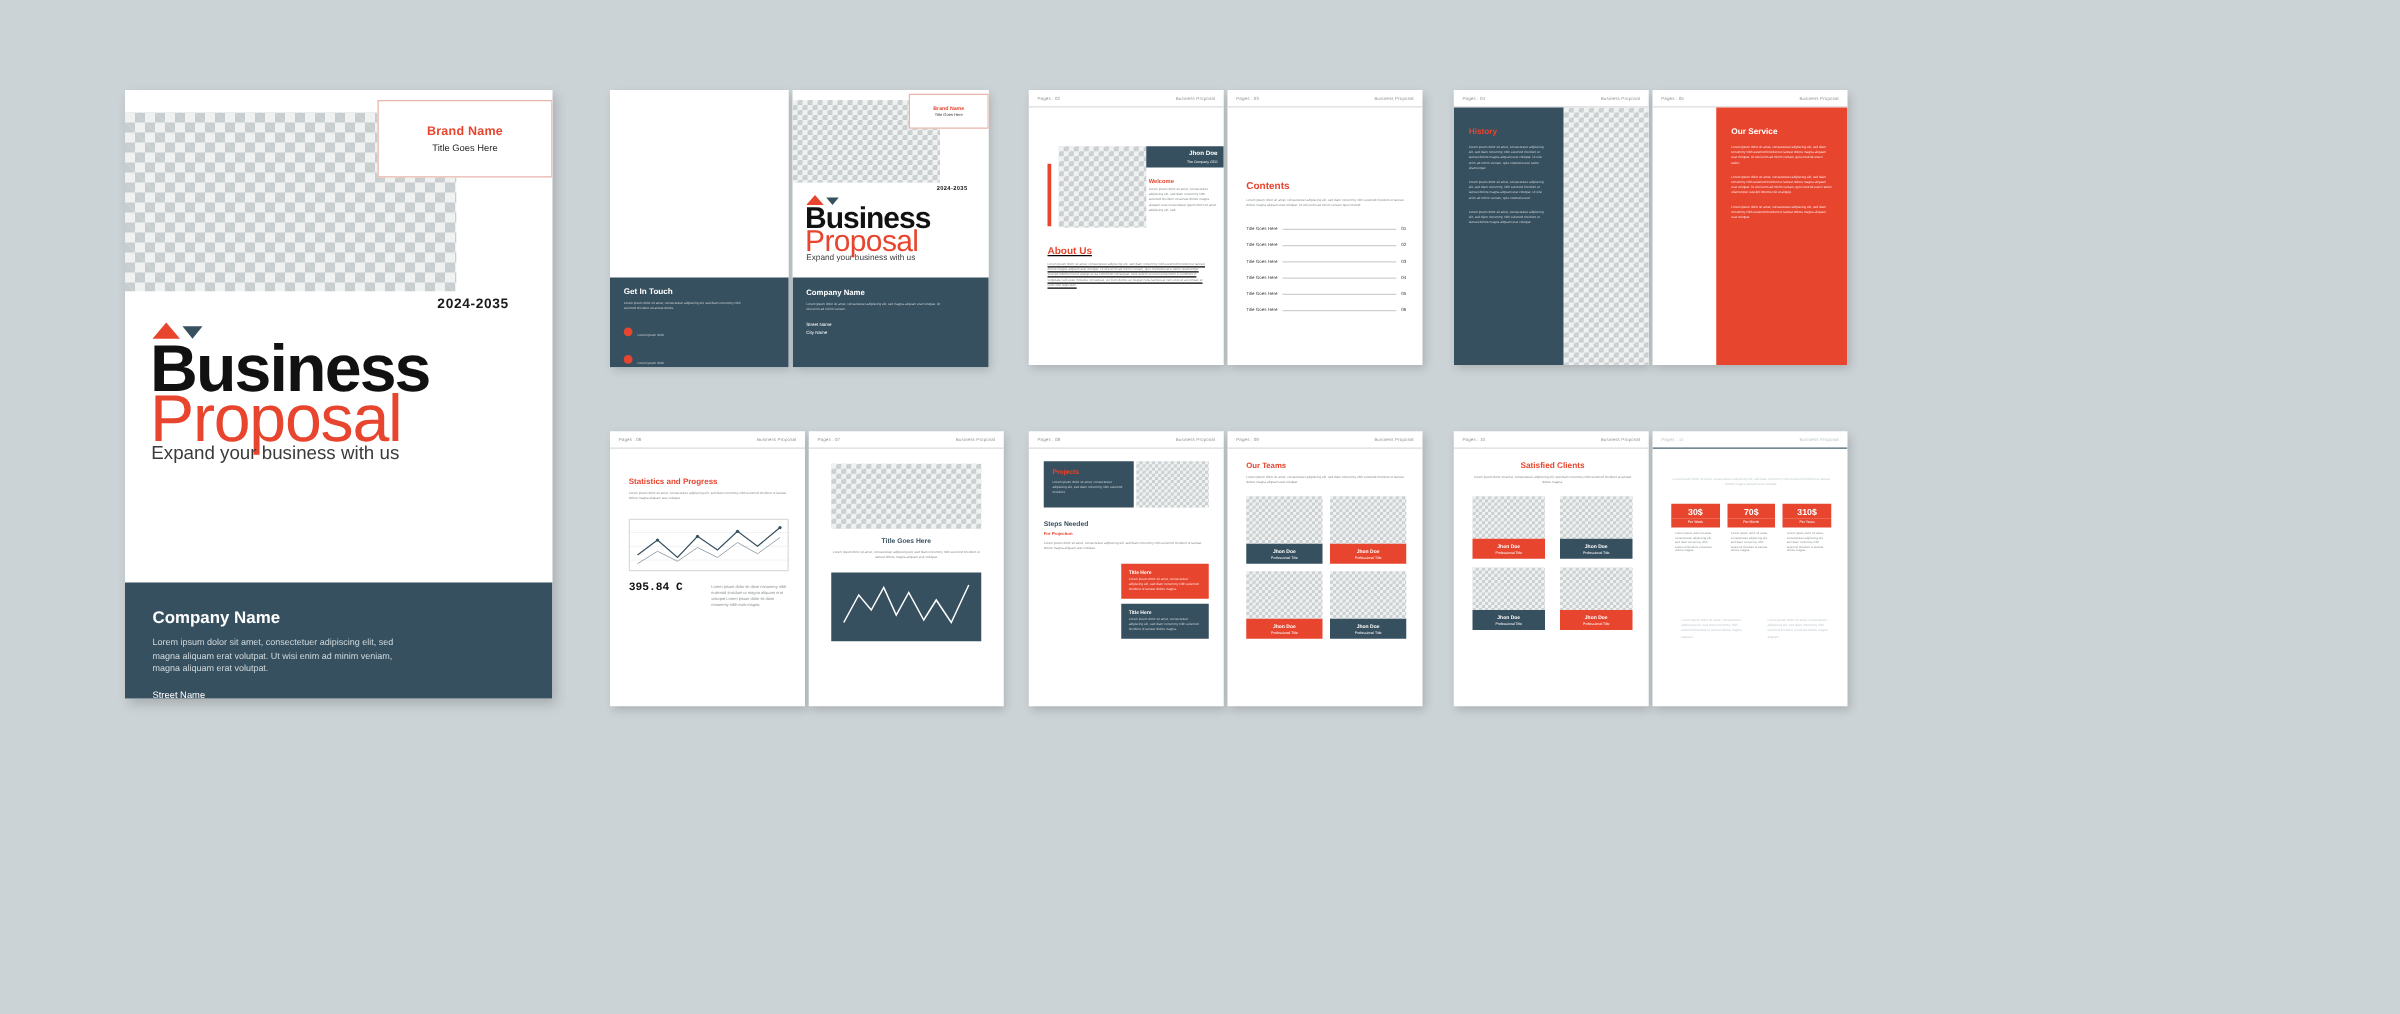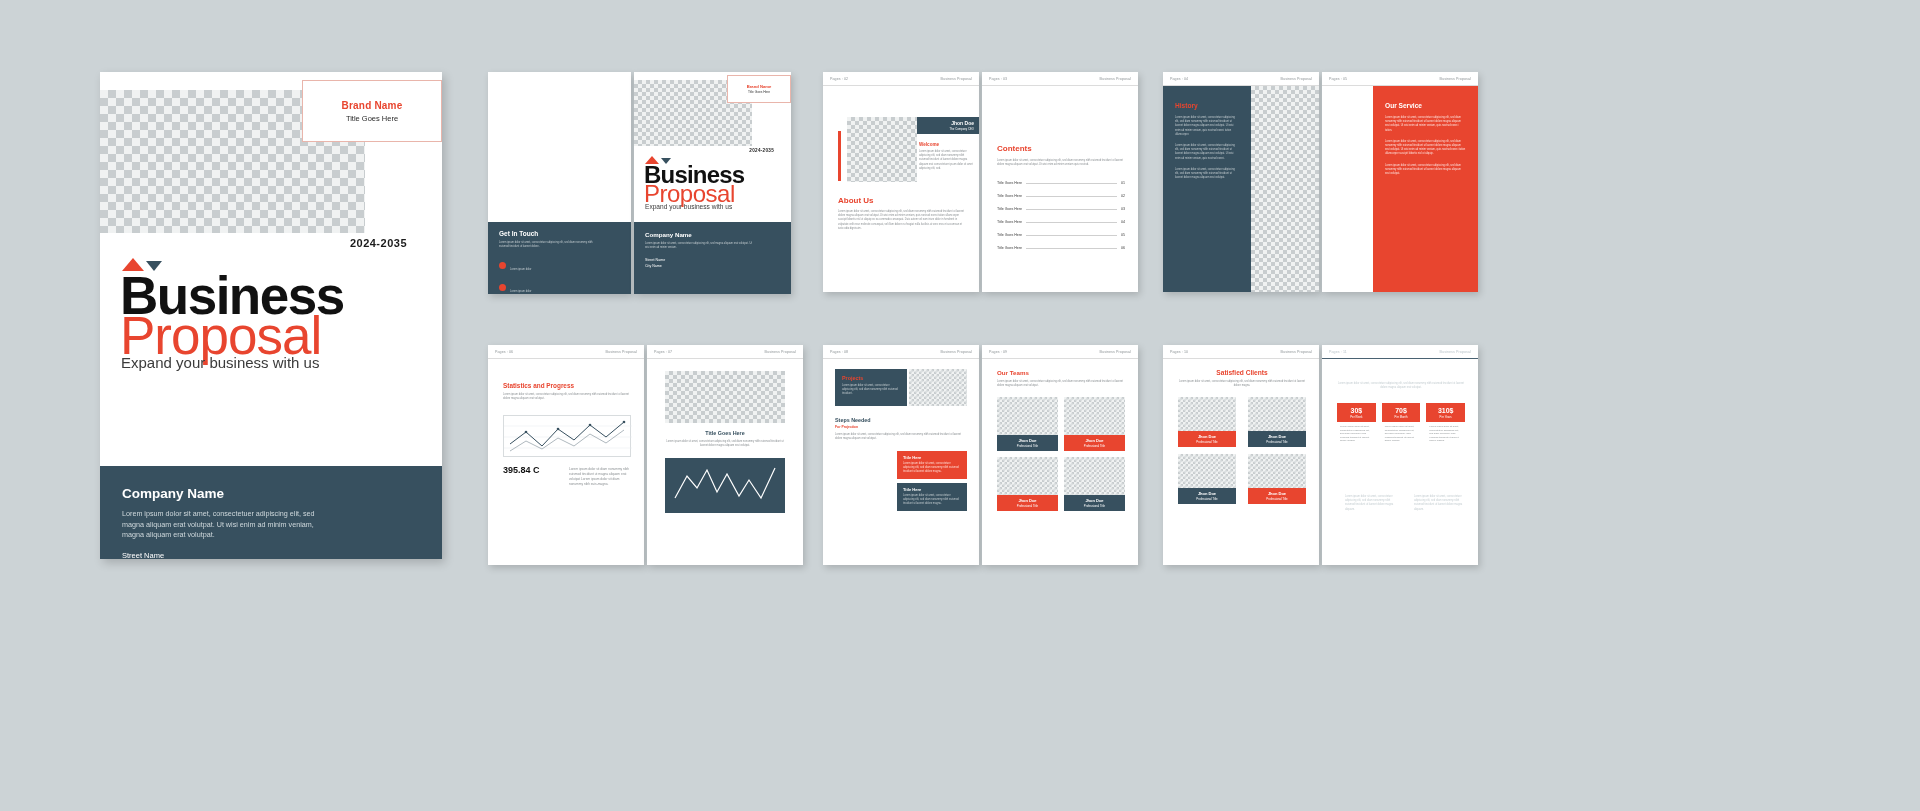--- a/index.html
+++ b/index.html
@@ -196,21 +196,21 @@
       <div class="checker sm" style="position:absolute;left:24px;top:45px;width:70px;height:65px;"></div>
       <div class="vbar" style="position:absolute;left:15px;top:59px;height:50px;"></div>
       <div class="navy" style="position:absolute;left:94px;top:45px;width:62px;height:17px;padding:3px 5px;text-align:right;">
         <div class="t-white" style="font-size:5px;font-weight:bold;">Jhon Doe</div>
         <div class="t-white" style="font-size:2.8px;margin-top:1px;">The Company CEO</div>
       </div>
       <div style="position:absolute;left:96px;top:70px;width:54px;">
         <div class="ttl-red" style="font-size:4.6px;margin-bottom:3px;">Welcome</div>
         <div class="lorem">Lorem ipsum dolor sit amet, consectetuer adipiscing elit, sed diam nonummy nibh euismod tincidunt ut laoreet dolore magna aliquam erat consectetuer ipsum dolor sit amet adipiscing elit, sed.</div>
       </div>
-      <div style="position:absolute;left:15px;top:124px;width:128px;">
+      <div style="position:absolute;left:15px;top:124px;width:128px;text-decoration:underline;">
         <div class="ttl-red" style="font-size:8px;margin-bottom:5px;">About Us</div>
         <div class="lorem">Lorem ipsum dolor sit amet, consectetuer adipiscing elit, sed diam nonummy nibh euismod tincidunt ut laoreet dolore magna aliquam erat volutpat. Ut wisi enim ad minim veniam, quis nostrud exerci tation ullamcorper suscipit lobortis nisl ut aliquip ex ea commodo consequat. Duis autem vel eum iriure dolor in hendrerit in vulputate velit esse molestie consequat, vel illum dolore eu feugiat nulla facilisis at vero eros et accumsan et iusto odio dignissim.</div>
       </div>
     </div>
 
     <div class="pg p2" style="left:159px;top:0;">
       <div class="hdr">
         <span>Pages : 03</span>
         <span>Business Proposal</span>
       </div>
@@ -298,21 +298,21 @@
           <line x1="0" y1="21" x2="128" y2="21" stroke="#e7eaec" stroke-width=".5"></line>
           <line x1="0" y1="32" x2="128" y2="32" stroke="#e7eaec" stroke-width=".5"></line>
           <polyline points="6,28 22,16 38,30 54,13 70,24 86,9 102,21 120,6" fill="none" stroke="#37505f" stroke-width="1"></polyline>
           <polyline points="6,35 22,25 38,33 54,22 70,30 86,18 102,27 120,14" fill="none" stroke="#9aa6ad" stroke-width=".8"></polyline>
           <circle cx="22" cy="16" r="1.3" fill="#37505f"></circle>
             <circle cx="54" cy="13" r="1.3" fill="#37505f"></circle>
           <circle cx="86" cy="9" r="1.3" fill="#37505f"></circle>
             <circle cx="120" cy="6" r="1.3" fill="#37505f"></circle>
         </svg>
       </div>
-      <div style="position:absolute;left:15px;top:120px;font-size:9px;font-weight:bold;color:#111;">395.84 C</div>
+      <div style="position:absolute;left:15px;top:120px;font-size:9px;font-weight:bold;color:#111;font-family:Liberation Mono, monospace;">395.84 C</div>
       <div class="lorem" style="position:absolute;left:81px;top:122px;width:62px;line-height:5px;font-size:3.2px;">Lorem ipsum dolor sit diam nonummy nibh euismod tincidunt ut magna aliquam erat volutpat Lorem ipsum dolor sit diam nonummy nibh euis-magna.</div>
     </div>
 
     <div class="pg p2" style="left:159px;top:0;">
       <div class="hdr">
         <span>Pages : 07</span>
         <span>Business Proposal</span>
       </div>
       <div class="checker sm" style="position:absolute;left:18px;top:26px;width:120px;height:52px;"></div>
       <div style="position:absolute;left:18px;top:85px;width:120px;text-align:center;">

